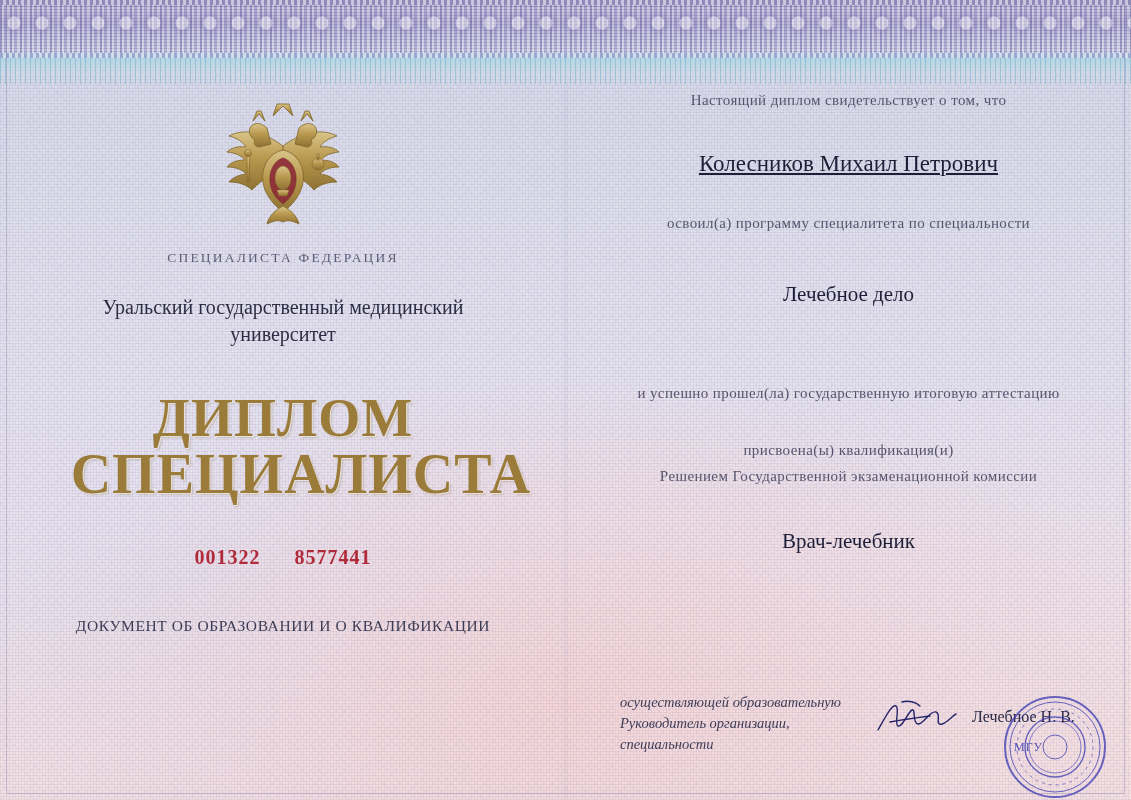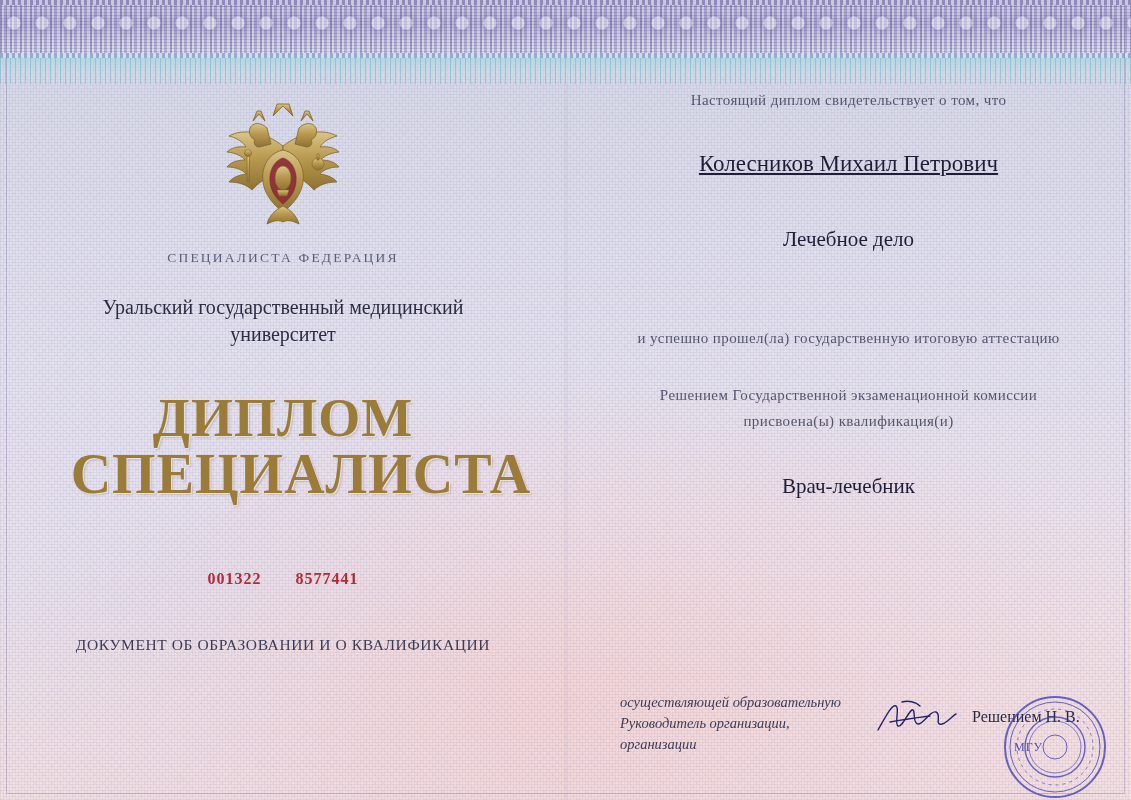--- a/index.html
+++ b/index.html
@@ -130,24 +130,24 @@
     font-weight: bold;
     color: #9a7b3a;
     line-height: 0.98;
     letter-spacing: 1px;
     text-shadow: 1px 1px 0 rgba(255,255,255,0.55), 2px 2px 2px rgba(120,90,40,0.25);
   }
   .diploma-title .l1 { font-size: 54px; display: block; }
   .diploma-title .l2 { font-size: 56px; display: block; margin-top: 2px; padding-left: 36px; }
 
   .numbers {
-    margin-top: 68px;
+    margin-top: 44px;
     color: #b02a3a;
     font-weight: bold;
-    font-size: 16px;
+    font-size: 20px;
     letter-spacing: 1px;
     text-align: center;
   }
   .numbers .n1 { margin-right: 34px; }
 
   .doc-type {
     margin-top: 48px;
     font-size: 15.5px;
     letter-spacing: 0.6px;
     color: #3c3c55;
@@ -355,46 +355,47 @@
         <span class="n1">001322</span><span class="n2">8577441</span>
       </div>
 
       <div class="doc-type">ДОКУМЕНТ ОБ ОБРАЗОВАНИИ И О КВАЛИФИКАЦИИ</div>
 
     </div>
 
     <div class="right">
       <div class="r-small r-intro">Настоящий диплом свидетельствует о том, что</div>
       <div class="r-name">Колесников Михаил Петрович</div>
+      <div class="r-small r-prog">освоил(а) программу специалитета по специальности</div>
       <div class="r-specialty">Лечебное дело</div>
       <div class="r-small r-pass">и успешно прошел(ла) государственную итоговую аттестацию</div>
       <div class="r-small r-decision">
+        <div>присвоена(ы) квалификация(и)</div>
         <div>Решением Государственной экзаменационной комиссии</div>
-        <div>присвоена(ы) квалификация(и)</div>
       </div>
       <div class="r-qual">Врач-лечебник</div>
     </div>
 
     <div class="signature-block">
       <div>осуществляющей образовательную</div>
       <div>Руководитель организации,</div>
-      <div>организации</div>
+      <div>специальности</div>
     </div>
 
     <div class="sign-scribble">
       <svg width="90" height="48" viewBox="0 0 90 48">
         <g fill="none" stroke="#23236a" stroke-width="1.4" stroke-linecap="round">
           <path d="M6 36 C14 22 20 10 24 12 C28 14 22 30 26 32 C30 34 36 18 40 16 C44 14 40 30 46 30 C52 30 58 16 64 18 C70 20 62 32 70 30 C76 28 80 22 84 20"></path>
           <path d="M18 28 C28 26 42 24 58 22"></path>
           <path d="M30 8 C36 6 44 8 48 12"></path>
         </g>
       </svg>
     </div>
 
-    <div class="signer-name">Решением Н. В.</div>
+    <div class="signer-name">Лечебное Н. В.</div>
 
     <div class="stamp">
       <svg width="106" height="106" viewBox="0 0 106 106">
         <g fill="none" stroke="#3a3ab0" stroke-opacity="0.75">
           <circle cx="53" cy="53" r="50" stroke-width="2"></circle>
           <circle cx="53" cy="53" r="45" stroke-width="1"></circle>
           <circle cx="53" cy="53" r="30" stroke-width="1.4"></circle>
           <circle cx="53" cy="53" r="26" stroke-width="0.8"></circle>
           <circle cx="53" cy="53" r="12" stroke-width="1"></circle>
           <g stroke-width="0.8" stroke-dasharray="3 4">

